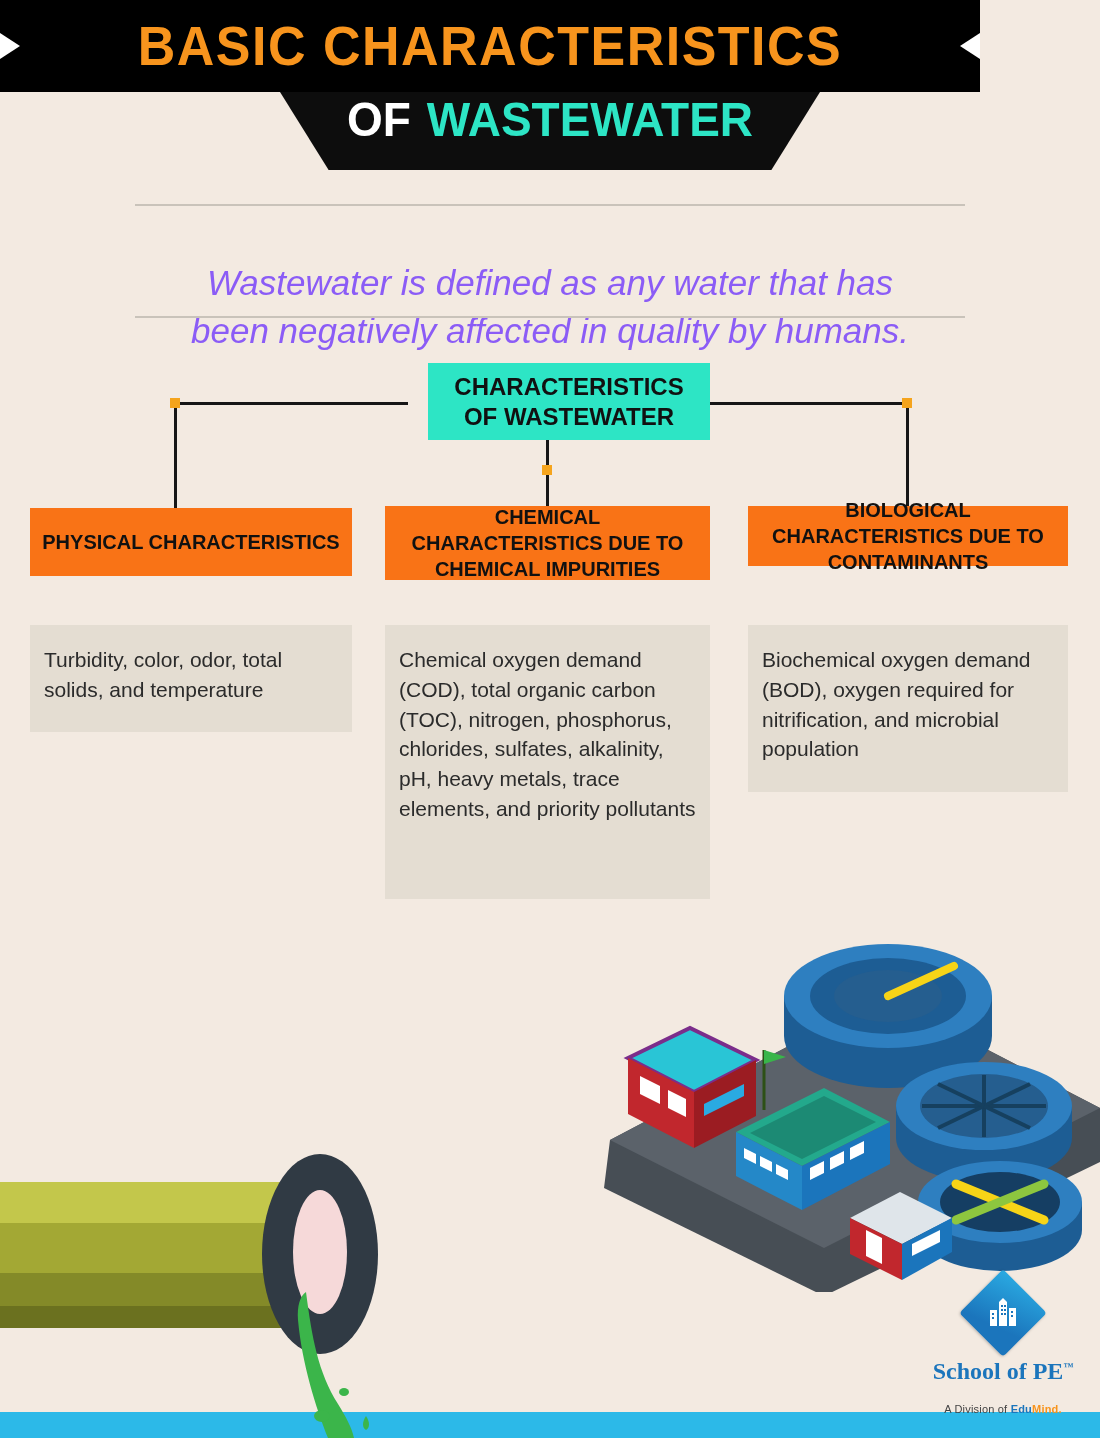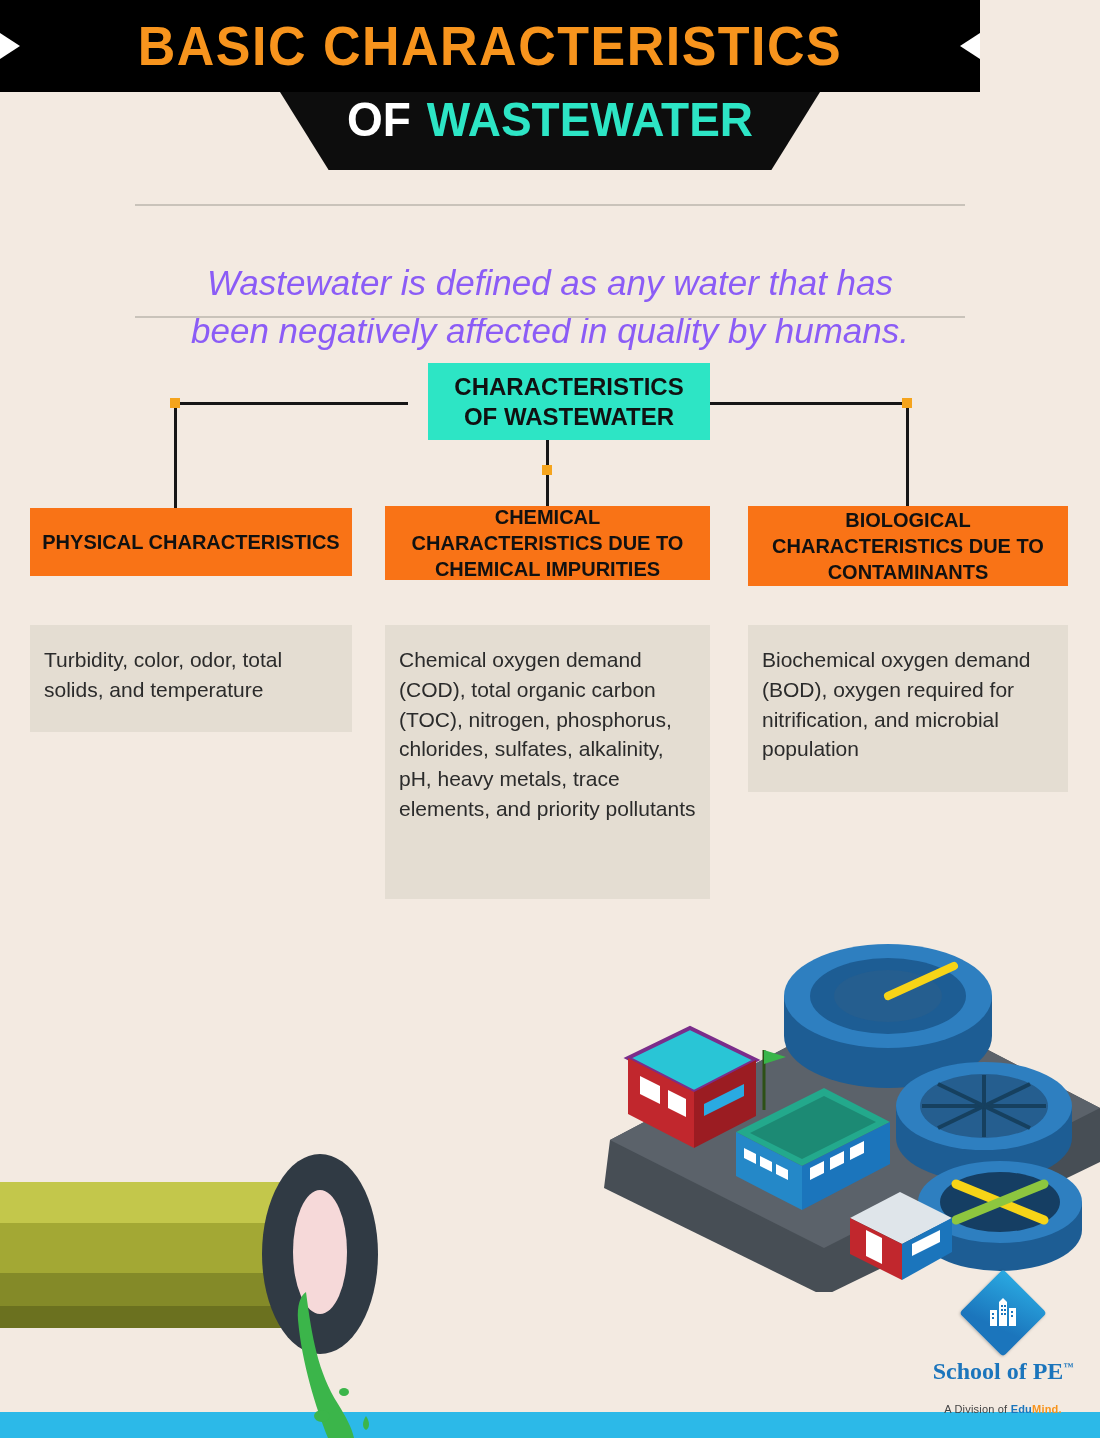--- a/index.html
+++ b/index.html
@@ -66,21 +66,21 @@
   .dot-center{left:542px;top:465px;}
 
   .branch-title{
     position:absolute;background:#f97316;color:#111;
     display:flex;align-items:center;justify-content:center;text-align:center;
     font-size:20px;font-weight:700;line-height:1.3;
     padding:0 12px;box-sizing:border-box;z-index:3;
   }
   .branch-title-1{left:30px;top:508px;width:322px;height:68px;}
   .branch-title-2{left:385px;top:506px;width:325px;height:74px;}
-  .branch-title-3{left:748px;top:506px;width:320px;height:80px;}
+  .branch-title-3{left:748px;top:506px;width:320px;height:60px;}
 
   .branch-desc{
     position:absolute;background:#e4ddd2;color:#2b2b2b;
     font-size:21px;line-height:1.42;
     padding:20px 14px;box-sizing:border-box;
   }
   .branch-desc-1{left:30px;top:625px;width:322px;height:107px;}
   .branch-desc-2{left:385px;top:625px;width:325px;height:274px;}
   .branch-desc-3{left:748px;top:625px;width:320px;height:167px;}
 

